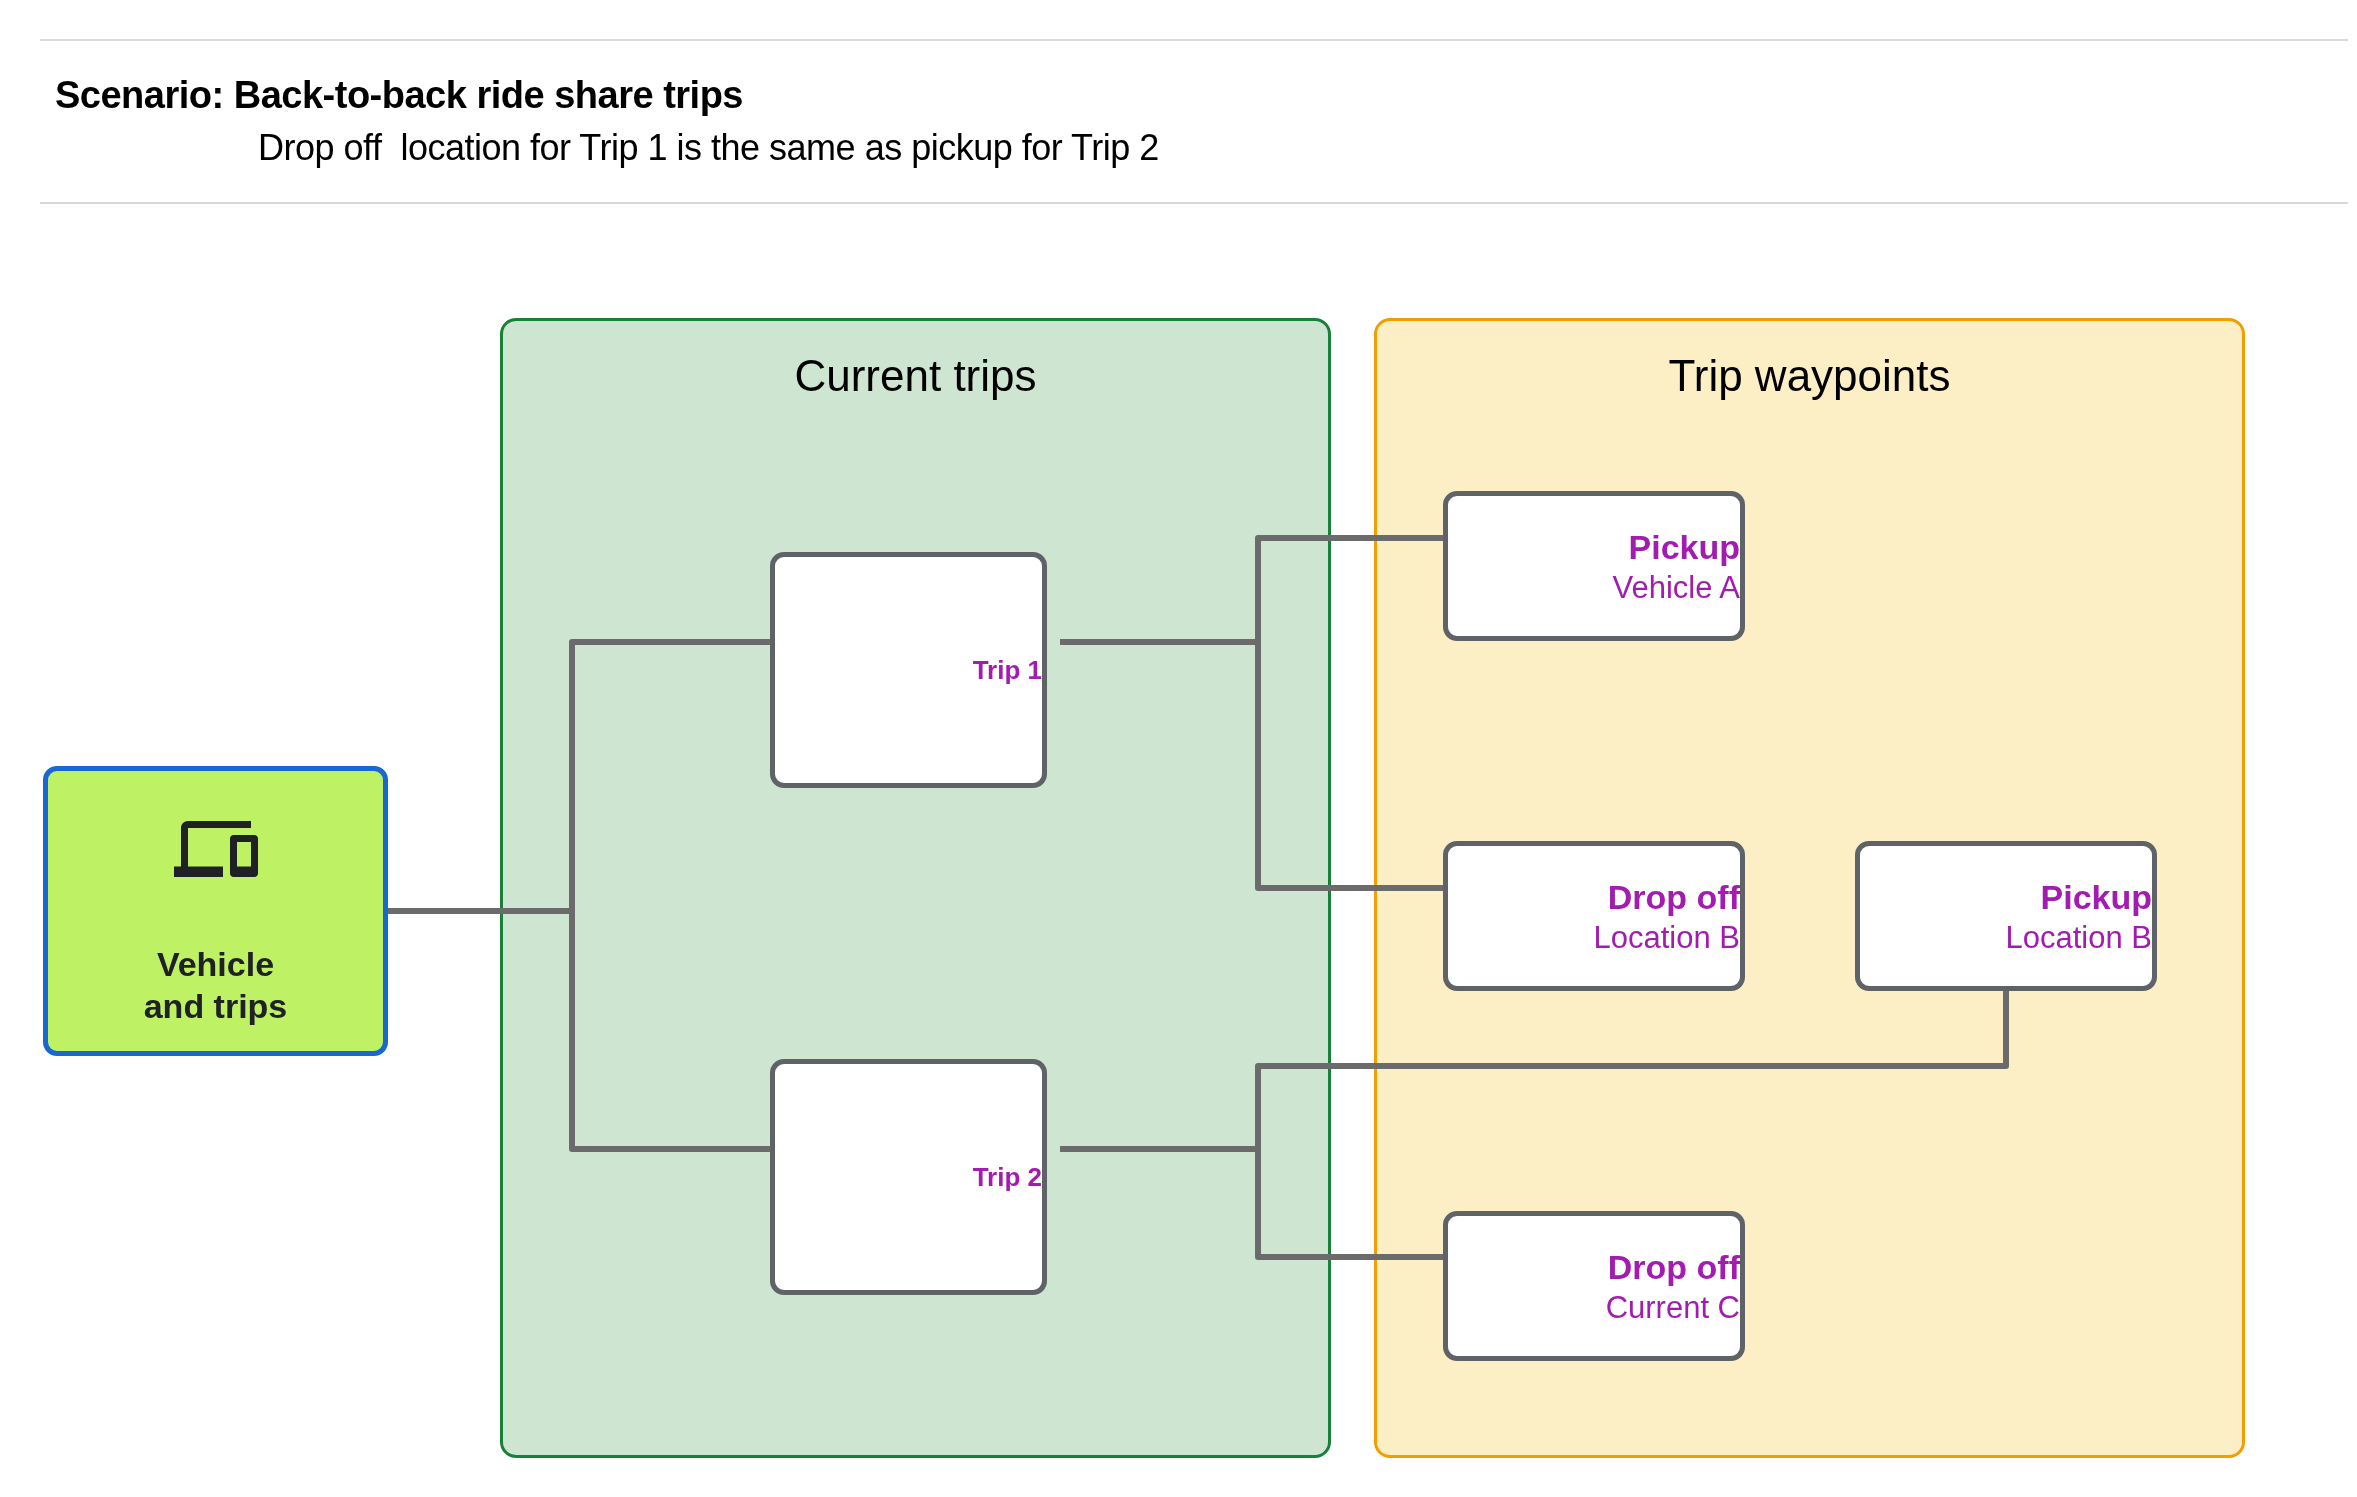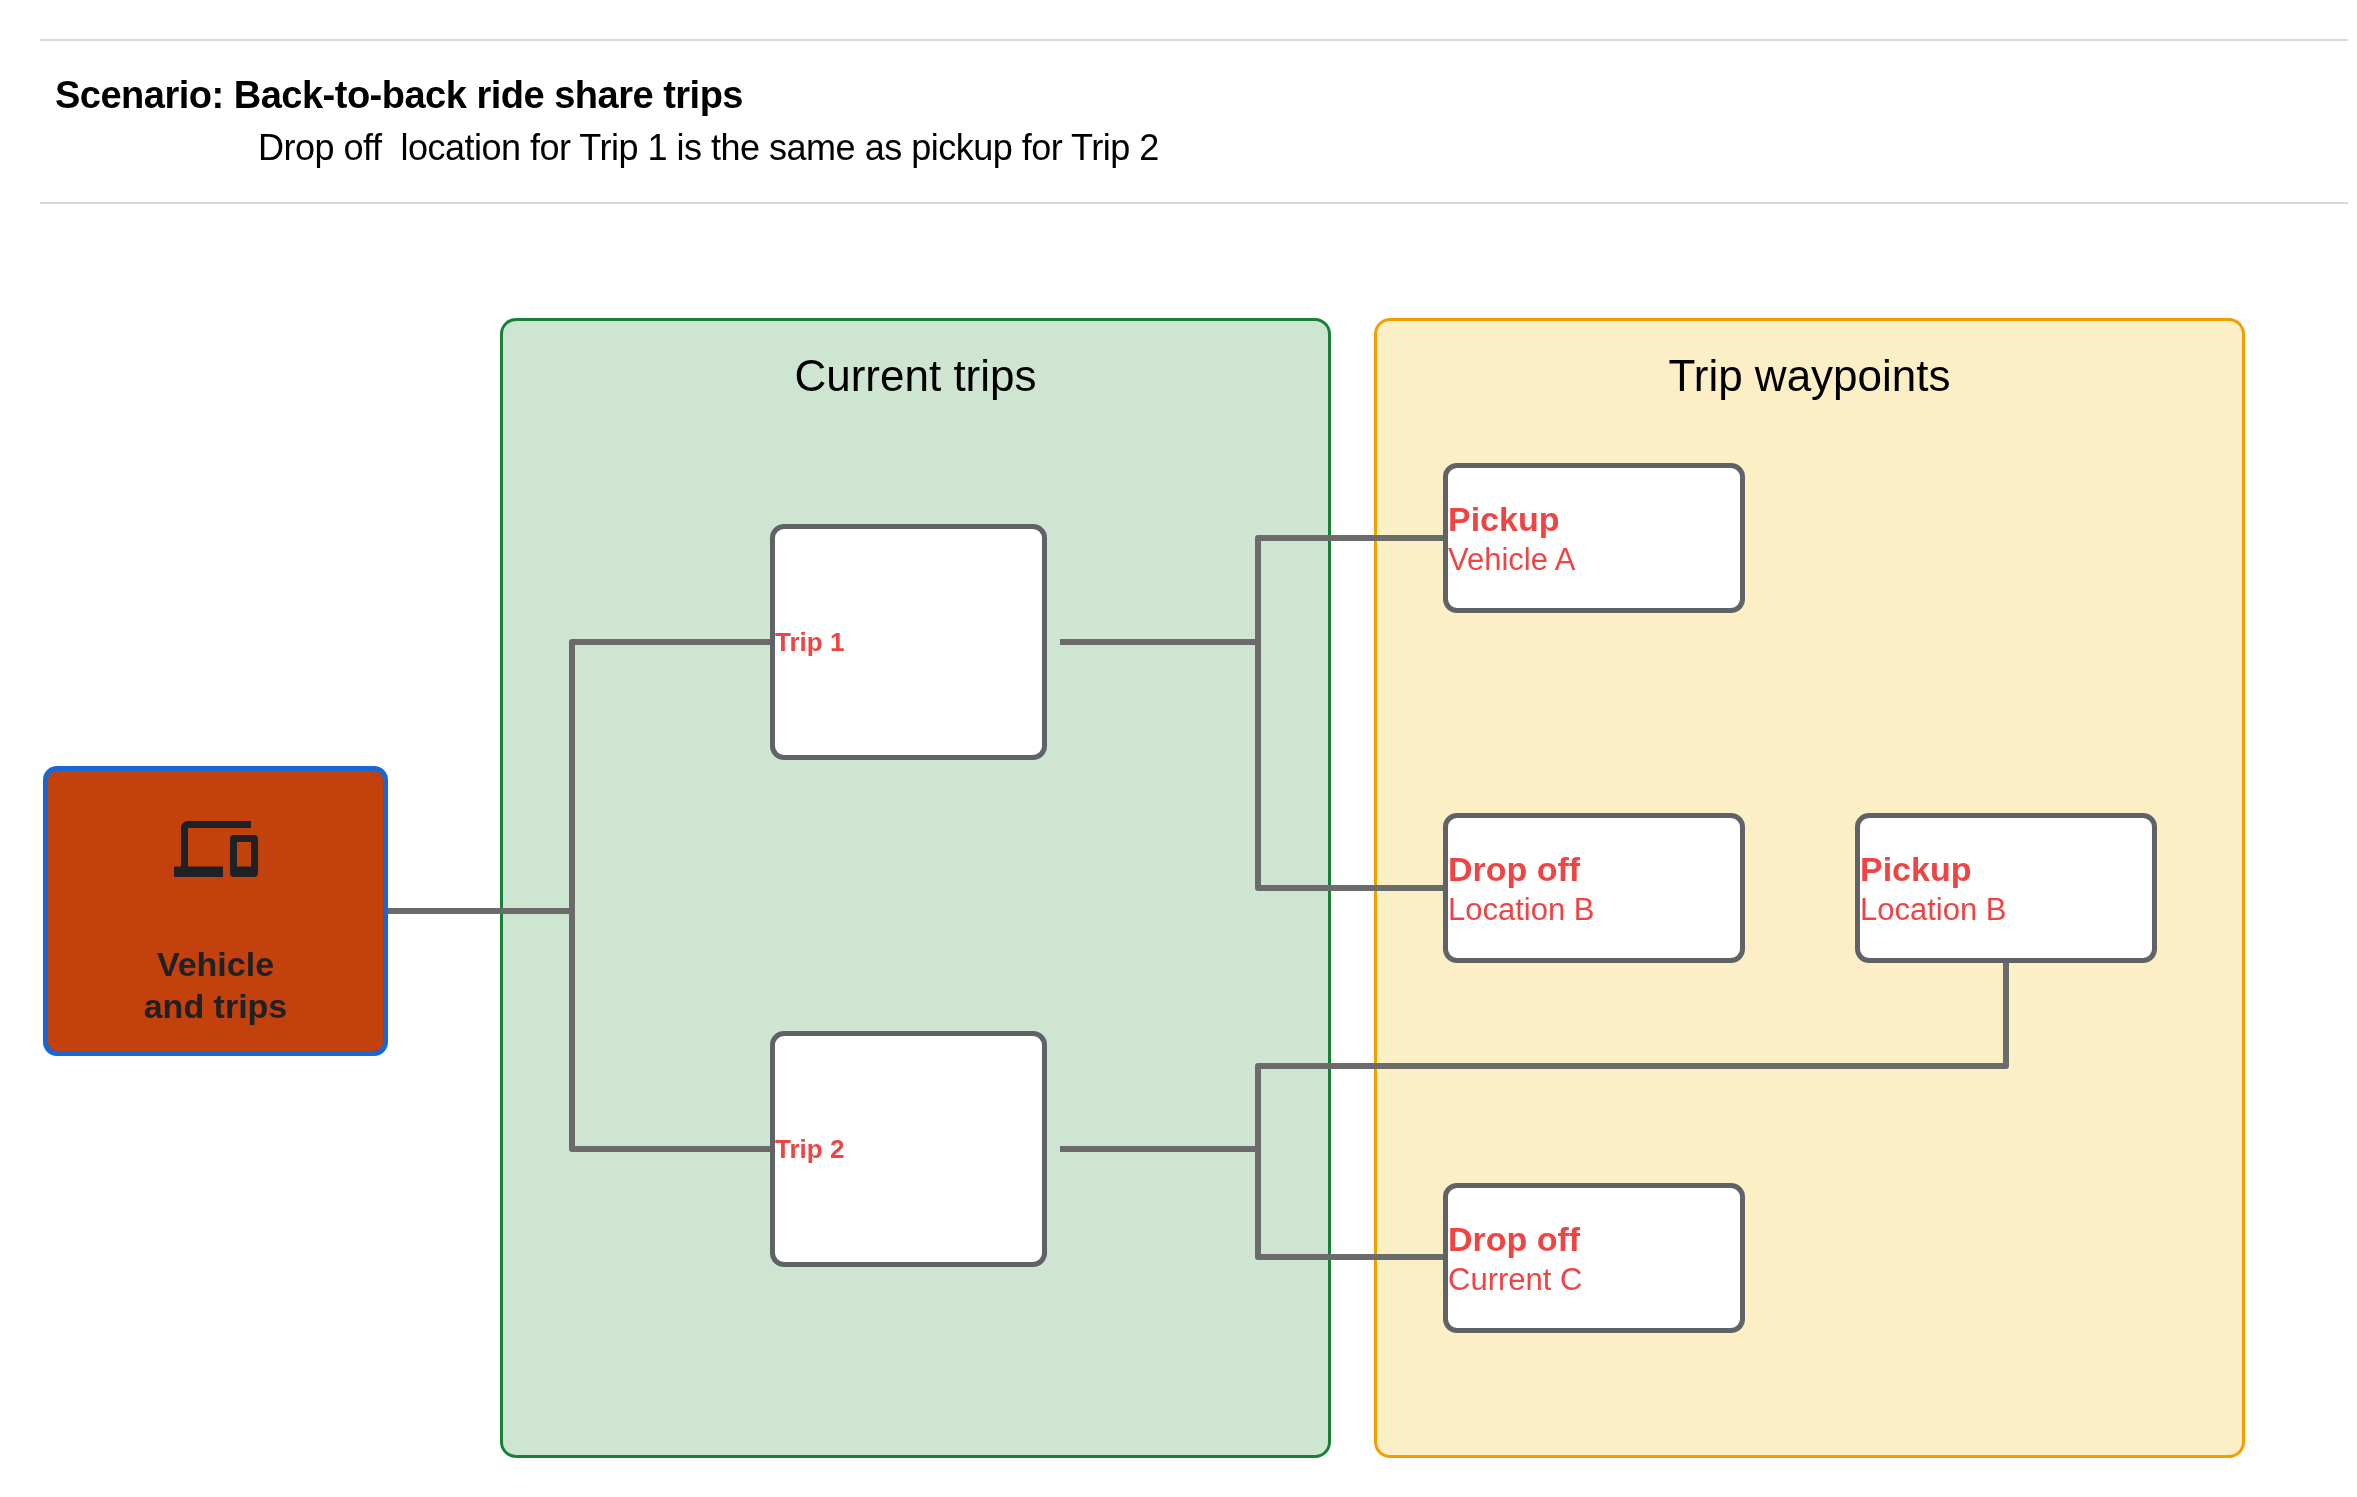--- a/index.html
+++ b/index.html
@@ -18,38 +18,38 @@
   .group-green{left:500px;width:831px;background:#cee5d2;border:3px solid #188038;padding-left:47px;}
   .group-orange{left:1374px;width:871px;background:#fceec5;border:3px solid #f29d00;}
   .group-title{position:absolute;top:30px;left:0;width:100%;text-align:center;font-size:44px;}
 
   svg.connectors{position:absolute;left:0;top:0;z-index:2;}
   svg.connectors path{stroke:#6b6b6b;stroke-width:6;fill:none;stroke-linejoin:round;}
 
   .node{
     position:absolute;z-index:3;background:#ffffff;
     border:5px solid #5f6368;border-radius:14px;box-sizing:border-box;
-    display:flex;flex-direction:column;align-items:flex-start;justify-content:center;
-    text-align:center;color:#ef4444;
+    display:flex;flex-direction:column;align-items:flex-end;justify-content:center;
+    text-align:center;color:#a21caf;margin-top:28px;
   }
   .trip-node{left:770px;width:277px;height:236px;font-size:26px;font-weight:bold;}
   .trip-1{top:524px;}
   .trip-2{top:1031px;}
 
   .waypoint-node{width:302px;height:150px;}
   .wp-a{left:1443px;top:463px;}
   .wp-b1{left:1443px;top:813px;}
   .wp-b2{left:1855px;top:813px;}
   .wp-c{left:1443px;top:1183px;}
   .wp-title{font-size:34px;font-weight:bold;line-height:44px;}
   .wp-sub{font-size:31px;line-height:38px;}
 
   .vehicle-node{
     position:absolute;left:43px;top:766px;width:345px;height:290px;z-index:3;
-    background:#c2410c;border:5px solid #1967d2;border-radius:14px;box-sizing:border-box;
+    background:#bef264;border:5px solid #1967d2;border-radius:14px;box-sizing:border-box;
     display:flex;flex-direction:column;align-items:center;text-align:center;color:#202124;
   }
   .vehicle-node svg{margin-top:36px;display:block;}
   .vehicle-label{margin-top:52px;font-size:34px;font-weight:bold;line-height:42px;}
 </style>
 </head>
 <body>
 
 <div class="rule rule-top"></div>
 <div class="scenario-title">Scenario: Back-to-back ride share trips</div>

